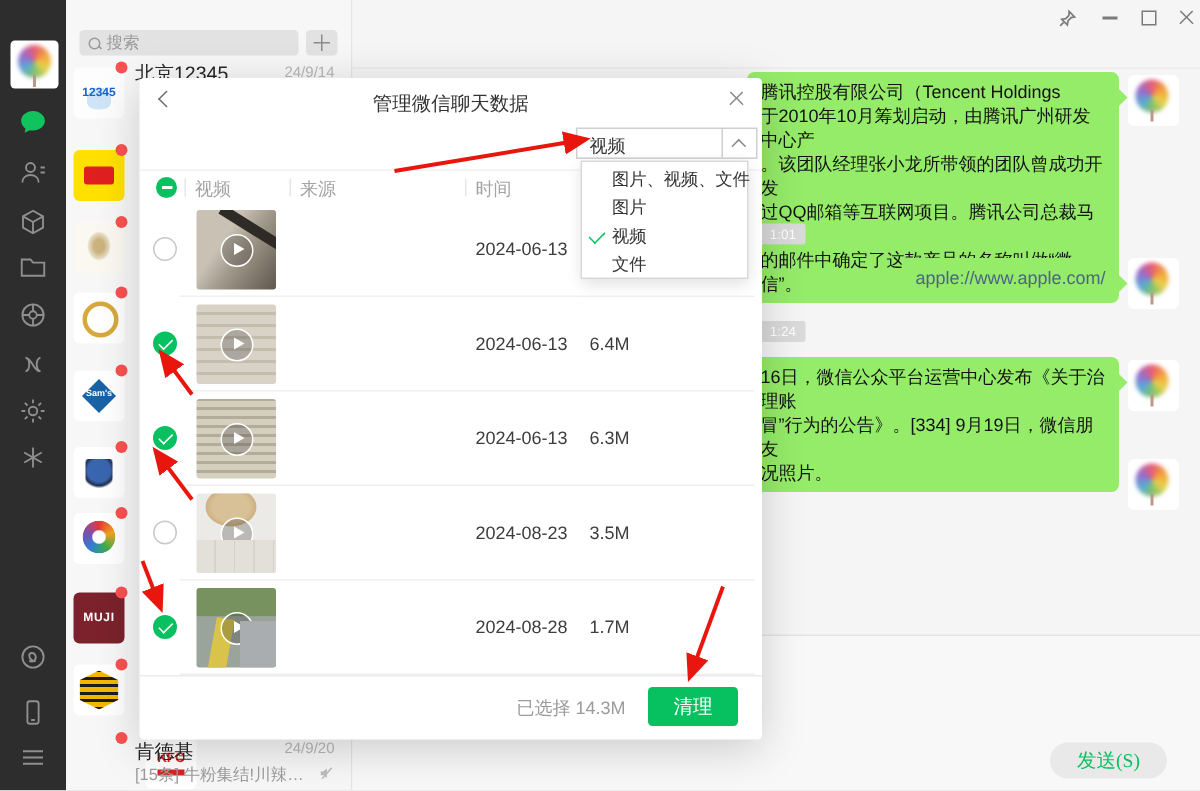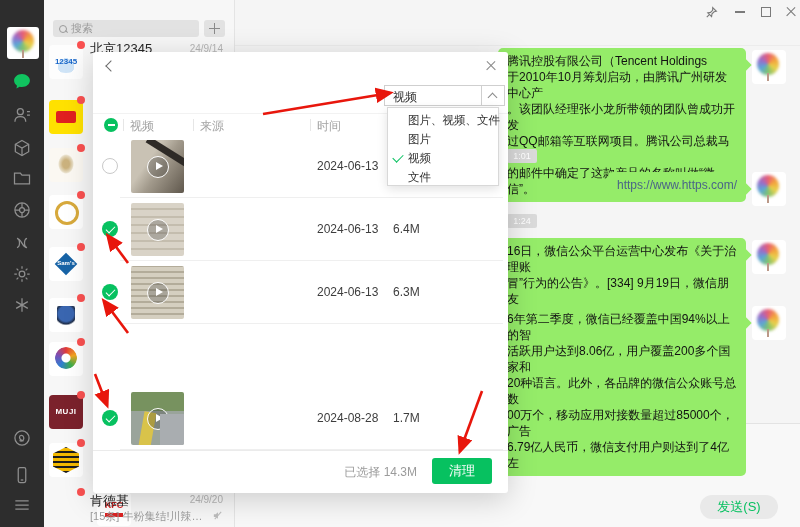--- a/index.html
+++ b/index.html
@@ -81,21 +81,21 @@
   .b3{right:54px;top:238px;width:248px;}
   .b4{right:54px;top:306px;width:248px;}
   .msg-av{position:absolute;right:14px;width:34px;height:34px;border-radius:4px;background:#fff;overflow:hidden;z-index:1;}
   .a1{top:50px;} .a2{top:172px;} .a3{top:240px;} .a4{top:306px;}
   .pill{position:absolute;left:507px;width:30px;height:14px;background:#dadada;color:#fff;font-size:9px;
      border-radius:2px;display:flex;align-items:center;justify-content:center;z-index:1;}
   .p1{top:149px;} .p2{top:214px;}
 
   .inputarea{position:absolute;left:235px;top:423px;width:565px;height:104px;background:#f8f8f8;border-top:1px solid #e3e3e3;box-sizing:border-box;}
   .sendbtn{position:absolute;left:465px;top:71px;width:78px;height:24px;background:#e9e9e9;border:none;border-radius:12px;
-     color:#07c160;font-size:13px;font-family:Liberation Sans, sans-serif;cursor:pointer;}
+     color:#07c160;font-size:13px;font-family:Liberation Serif, serif;cursor:pointer;}
 
   
   .dialog{position:absolute;left:93px;top:52px;width:415px;height:441px;background:#fff;border-radius:3px;
      box-shadow:0 6px 30px rgba(0,0,0,.18);z-index:10;}
   .dlg-back{position:absolute;left:12px;top:9px;width:10px;height:10px;}
   .dlg-back::before{content:'';position:absolute;left:2px;top:1px;width:7px;height:7px;border-left:1.6px solid #6b6b6b;border-bottom:1.6px solid #6b6b6b;transform:rotate(45deg);}
   .dlg-title{position:absolute;left:0;top:8px;width:100%;text-align:center;font-size:13px;color:#333;}
   .dlg-close{position:absolute;right:11px;top:8px;width:12px;height:12px;}
   .dlg-close::before,.dlg-close::after{content:'';position:absolute;left:0;top:5.3px;width:12px;height:1.4px;background:#888;}
   .dlg-close::before{transform:rotate(45deg);} .dlg-close::after{transform:rotate(-45deg);}
@@ -308,40 +308,36 @@
       </div>
   </div>
 
   <div class="bubble b1">腾讯控股有限公司（Tencent Holdings
 于2010年10月筹划启动，由腾讯广州研发中心产
 。该团队经理张小龙所带领的团队曾成功开发
 过QQ邮箱等互联网项目。腾讯公司总裁马化腾
 的邮件中确定了这款产品的名称叫做“微信”。</div>
   <div class="msg-av a1 av-user"></div>
   <div class="pill p1">1:01</div>
-  <div class="bubble b2">https://www.https.com/</div>
+  <div class="bubble b2">apple://www.apple.com/</div>
   <div class="msg-av a2 av-user"></div>
   <div class="pill p2">1:24</div>
   <div class="bubble b3">16日，微信公众平台运营中心发布《关于治理账
 冒”行为的公告》。[334] 9月19日，微信朋友
 况照片。</div>
   <div class="msg-av a3 av-user"></div>
-  <div class="bubble b4">6年第二季度，微信已经覆盖中国94%以上的智
-活跃用户达到8.06亿，用户覆盖200多个国家和
-20种语言。此外，各品牌的微信公众账号总数
-00万个，移动应用对接数量超过85000个，广告
-6.79亿人民币，微信支付用户则达到了4亿左</div>
   <div class="msg-av a4 av-user"></div>
 
   <div class="inputarea">
     <button class="sendbtn">发送(S)</button>
   </div>
 
   <div class="dialog">
     <span class="dlg-back"></span>
+    <div class="dlg-title">管理微信聊天数据</div>
     <span class="dlg-close"></span>
 
     <div class="thead-line"></div>
     <span class="minus-circle"></span>
     <span class="th-div" style="left:30px;"></span>
     <span class="th-label" style="left:37px;">视频</span>
     <span class="th-div" style="left:100px;"></span>
     <span class="th-label" style="left:107px;">来源</span>
     <span class="th-div" style="left:217px;"></span>
     <span class="th-label" style="left:224px;">时间</span>
@@ -366,20 +362,28 @@
     </div>
     <div class="row r3">
       <div class="cbox checked">
           <span class="tick"></span>
         </div>
       <div class="thumb t3">
           <div class="play"></div>
         </div>
       <span class="rdate">2024-06-13</span>
       <span class="rsize">6.3M</span>
+    </div>
+    <div class="row r4">
+      <div class="cbox unchecked"></div>
+      <div class="thumb t4">
+          <div class="play"></div>
+        </div>
+      <span class="rdate">2024-08-23</span>
+      <span class="rsize">3.5M</span>
     </div>
     <div class="row r5">
       <div class="cbox checked">
           <span class="tick"></span>
         </div>
       <div class="thumb t5">
           <div class="play"></div>
         </div>
       <span class="rdate">2024-08-28</span>
       <span class="rsize">1.7M</span>

